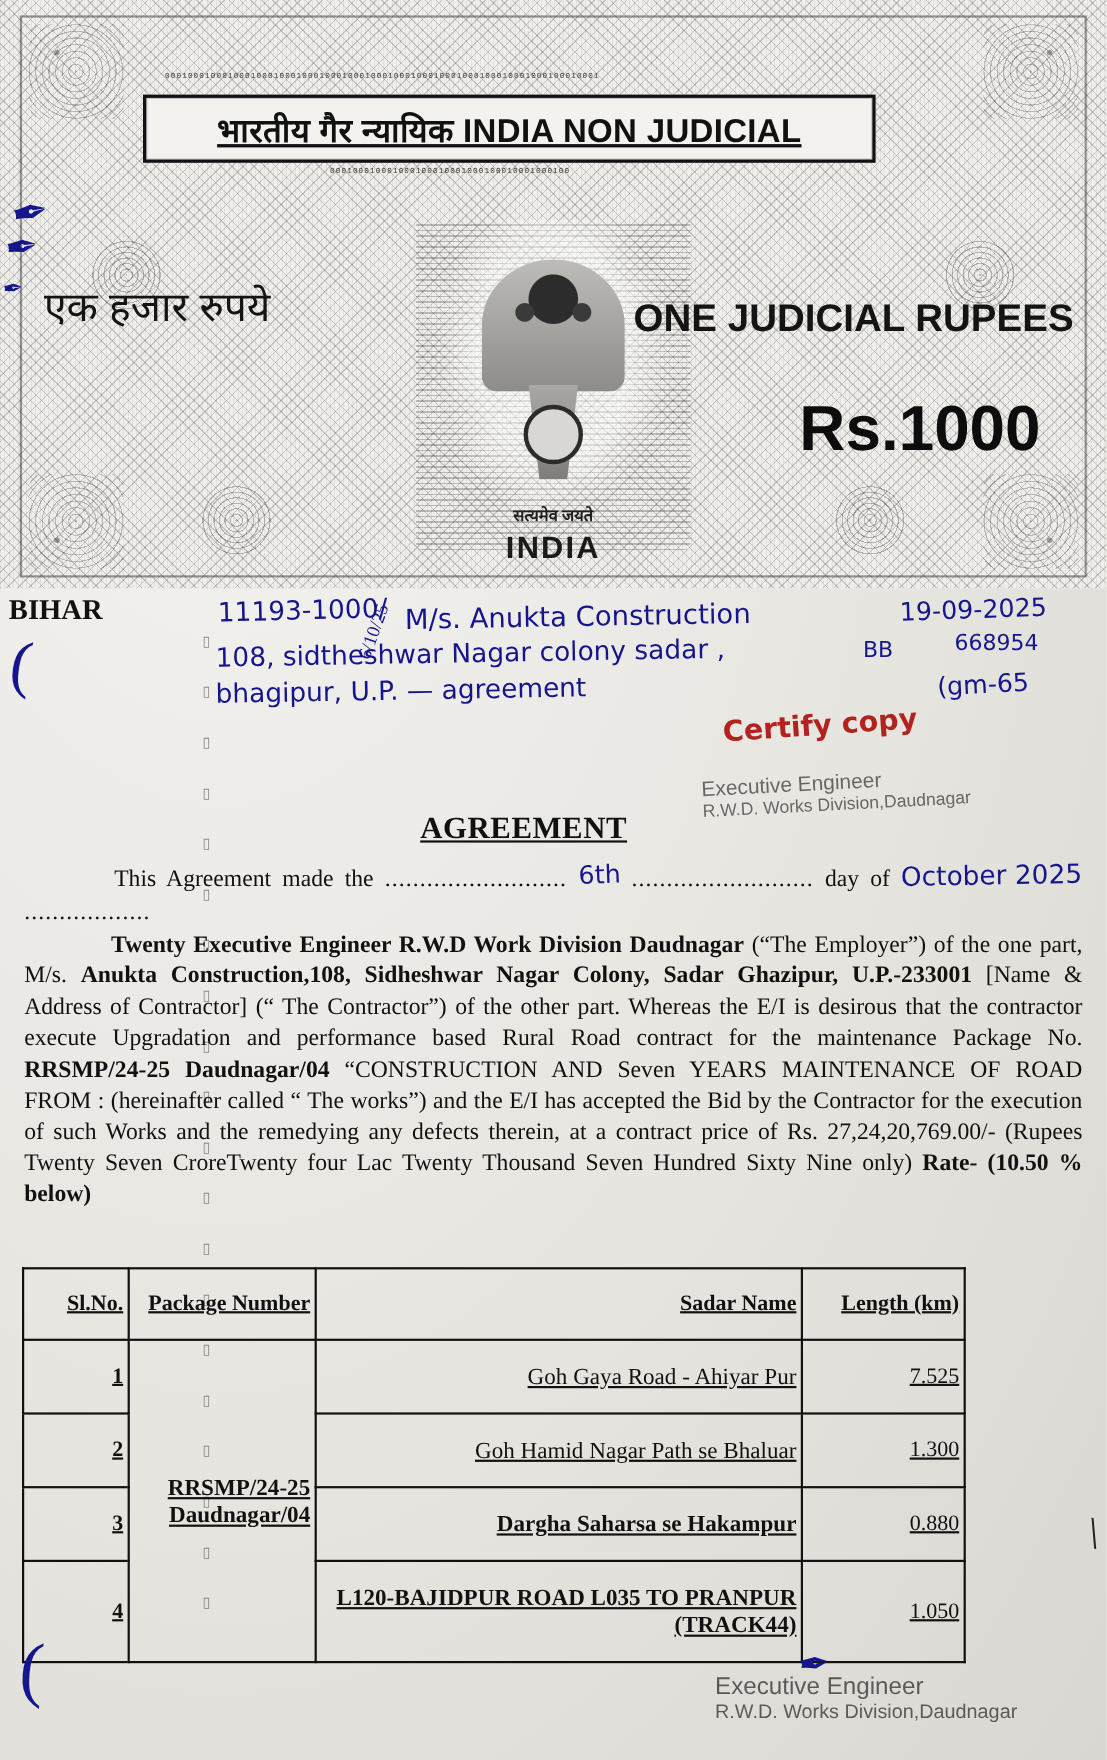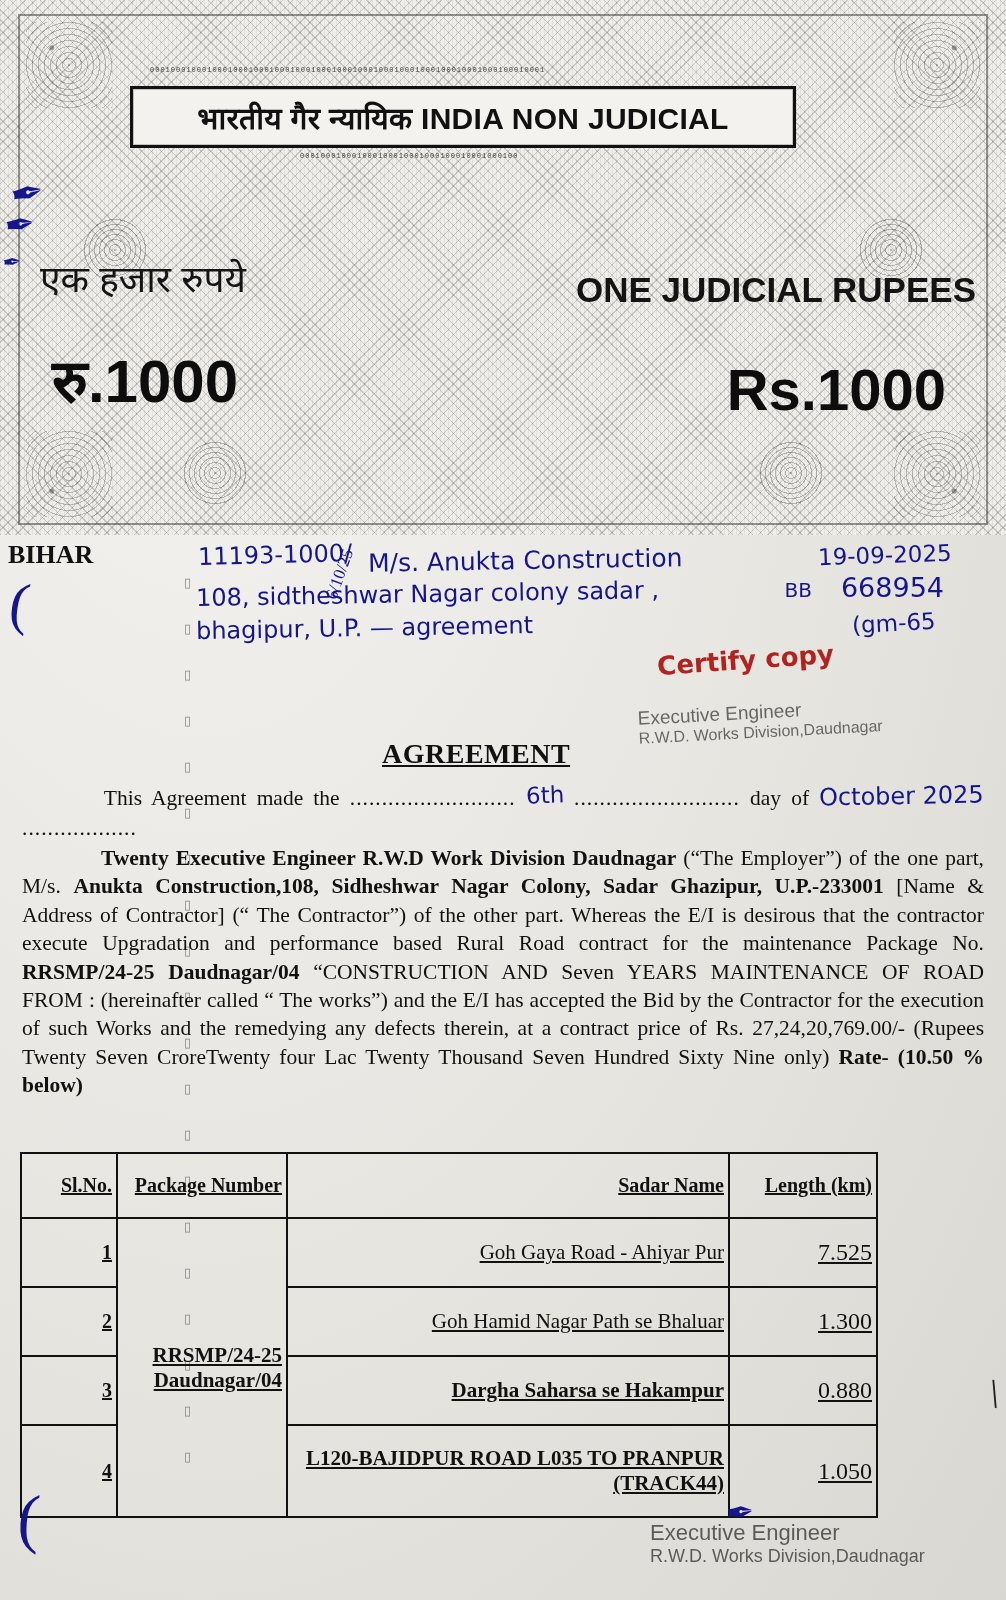--- a/index.html
+++ b/index.html
@@ -43,20 +43,21 @@
   .corner-orn.tl{left:26px;top:22px;}
   .corner-orn.tr{right:26px;top:22px;transform:scaleX(-1);}
   .corner-orn.bl{left:26px;bottom:18px;transform:scaleY(-1);}
   .corner-orn.br{right:26px;bottom:18px;transform:scale(-1,-1);}
 
   .title-box{
     position:absolute;left:130px;top:86px;width:660px;height:56px;
     border:3px solid #111;background:#f3f2ef;
     display:flex;align-items:center;justify-content:center;
     box-shadow:0 0 0 1px rgba(0,0,0,.2) inset;
+    text-decoration:underline;
   }
   .title-box .t{
     font-family:"Liberation Sans", sans-serif;
     font-weight:bold;font-size:30px;letter-spacing:.3px;white-space:nowrap;
   }
   .micro-row{
     position:absolute;left:150px;top:66px;width:620px;height:14px;
     font-size:7px;letter-spacing:1px;color:#3b3b3b;overflow:hidden;white-space:nowrap;
     font-family:"Liberation Mono", monospace;
   }
@@ -137,21 +138,21 @@
   .hw-red{color:#b2231f;}
   .bihar{
     position:absolute;left:8px;top:540px;
     font-family:"Liberation Serif", serif;font-weight:bold;font-size:26px;color:#111;
   }
   .serial-no{ left:198px; top:541px; font-size:24px; transform:rotate(-1.5deg); }
   .hw-name{ left:368px; top:546px; font-size:25px; transform:rotate(-1deg); }
   .hw-addr1{ left:196px; top:580px; font-size:24px; transform:rotate(-1deg); }
   .hw-addr2{ left:196px; top:614px; font-size:24px; transform:rotate(-1deg); }
   .hw-date{ right:54px; top:542px; font-size:23px; transform:rotate(-2deg); }
-  .hw-bb{ right:62px; top:572px; font-size:27px; }
+  .hw-bb{ right:62px; top:572px; font-size:20px; }
   .hw-bbl{ right:194px; top:578px; font-size:20px; }
   .hw-gam{ right:70px; top:610px; font-size:23px; transform:rotate(-3deg); }
   .hw-certified{ right:172px; top:645px; font-size:26px; font-weight:bold; transform:rotate(-4deg); }
   .vendor1{ right:20px; top:650px; font-size:17px; color:#111; font-family:"Liberation Serif", serif;}
   .vendor2{ right:14px; top:678px; font-size:17px; color:#111; font-family:"Liberation Serif", serif;}
   .vendor3{ right:26px; top:702px; font-size:17px; color:#111; font-family:"Liberation Serif", serif;}
   .sig1{ left:520px; top:668px; font-size:40px; color:#15158c; transform:rotate(-12deg);}
   .sig1d{ left:516px; top:708px; font-size:17px; color:#15158c; transform:rotate(-70deg);}
   .sig2{ left:680px; top:672px; font-size:36px; color:#15158c; transform:rotate(-8deg);}
   .sig2d{ left:716px; top:696px; font-size:17px; color:#15158c;}
@@ -204,21 +205,21 @@
     border:2px solid #111;
     padding:20px 4px;
     text-align:right;
     font-size:20px;
     text-decoration:underline;
   }
   table.roads th{font-weight:bold;font-size:20px;}
   table.roads td.sl{width:86px;font-weight:bold;}
   table.roads td.pkg{width:160px;font-weight:bold;font-size:21px;}
   table.roads td.road{font-size:21px;margin-left:48px;}
-  table.roads td.len{width:138px;font-size:24px;}
+  table.roads td.len{width:138px;font-size:20px;}
   .row-h{height:66px;}
   .bold-road{font-weight:bold;}
 
   .footer-sig{
     position:absolute;left:726px;top:1492px;font-size:34px;color:#15158c;transform:rotate(-6deg);
   }
   .footer-ee{
     position:absolute;left:650px;top:1520px;width:320px;
     font-family:"Liberation Sans", sans-serif;color:#3a3a3a;opacity:.8;
   }
@@ -252,23 +253,29 @@
     <div class="rosette" style="right:180px;top:438px;"></div>
 
     <div class="micro-row">0001000100010001000100010001000100010001000100010001000100010001000100010001</div>
     <div class="micro-row second">000100010001000100010001000100010001000100</div>
 
     <div class="title-box">
       <span class="t">भारतीय गैर न्यायिक INDIA NON JUDICIAL</span>
     </div>
 
 
+    <div class="emblem">
+      <div class="lions"></div>
+      <div class="pillar"></div>
+      <div class="chakra"></div>
+      <div class="satyamev">सत्यमेव जयते</div>
+      <div class="india-word">INDIA</div>
+    </div>
 
     <div class="hi-words">एक हजार रुपये</div>
-    <div class="hi-amt">रु.1000</div>
     <div class="en-words">ONE JUDICIAL RUPEES</div>
     <div class="en-amt">Rs.1000</div>
   </div>
 
   <div class="bihar">BIHAR</div>
   <div class="left-swoosh">(</div>
 
   <div class="dotcol">
     ▯<br>▯<br>▯<br>▯<br>▯<br>▯<br>▯<br>▯<br>▯<br>▯<br>▯<br>▯<br>▯<br>▯<br>▯<br>▯<br>▯<br>▯<br>▯<br>▯
   </div>

